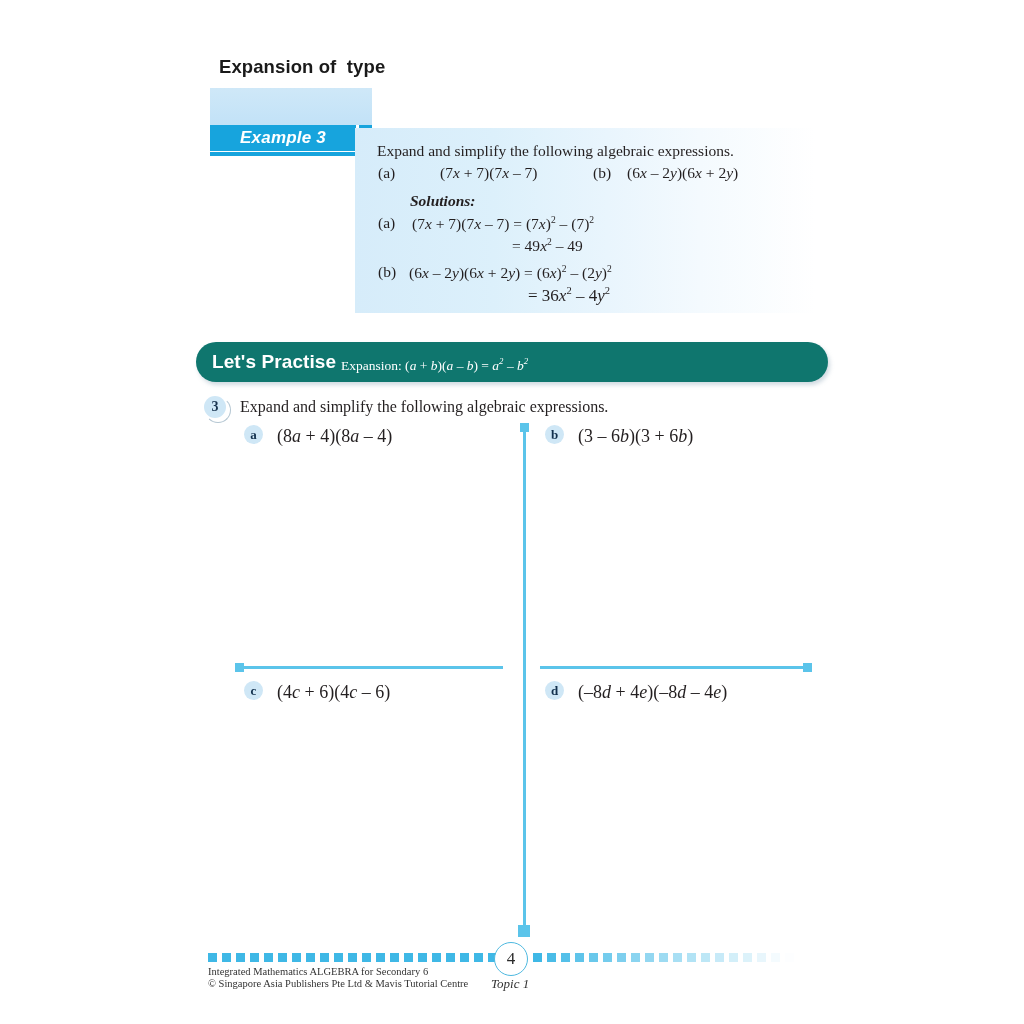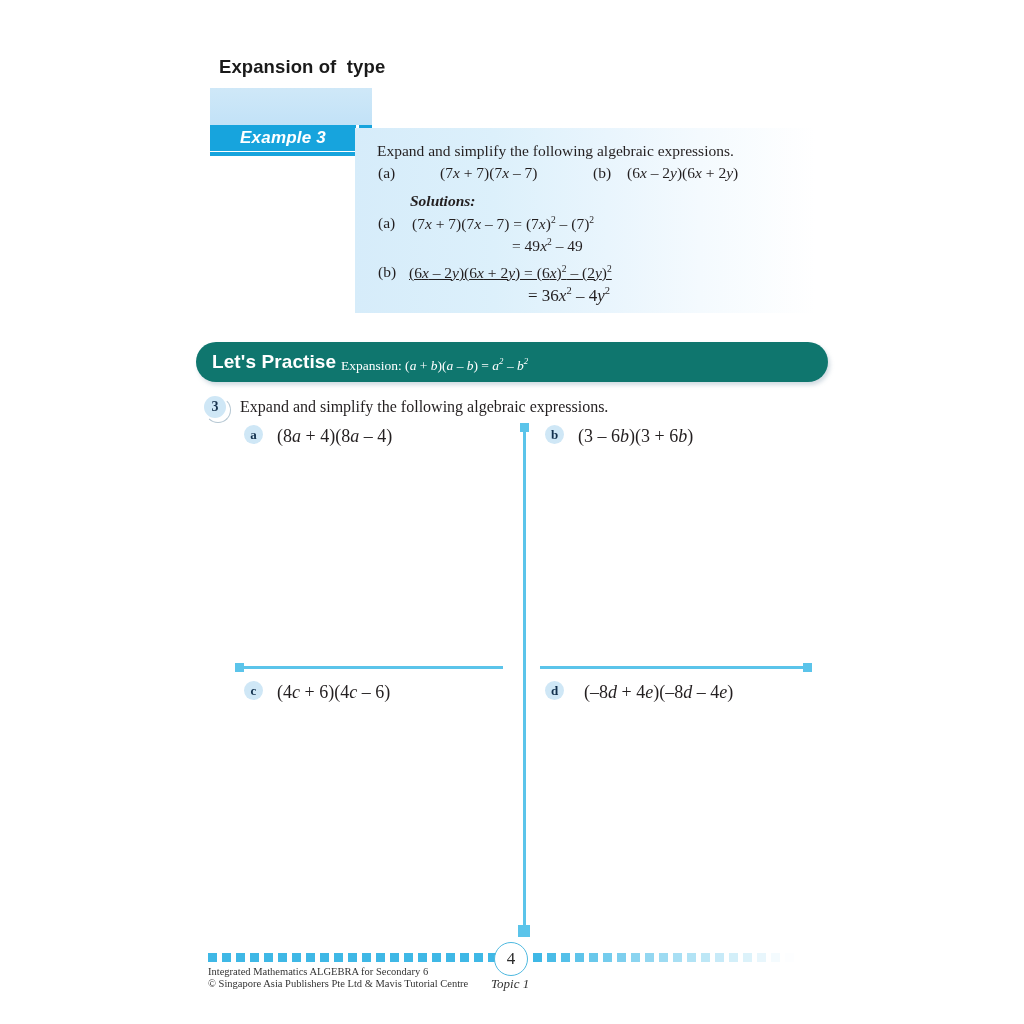--- a/index.html
+++ b/index.html
@@ -339,21 +339,21 @@
 
   <div class="ex-line" style="left:378px; top:214px;">(a)</div>
   <div class="ex-line" style="left:412px; top:214px;">
     (7<span class="ital">x</span> + 7)(7<span class="ital">x</span> – 7) = (7<span class="ital">x</span>)<span class="sup">2</span> – (7)<span class="sup">2</span>
   </div>
   <div class="ex-line" style="left:512px; top:236px;">
     = 49<span class="ital">x</span><span class="sup">2</span> – 49
   </div>
 
   <div class="ex-line" style="left:378px; top:263px;">(b)</div>
-  <div class="ex-line" style="left:409px; top:263px;text-decoration:underline;">
+  <div class="ex-line" style="left:409px; top:263px;">
     (6<span class="ital">x</span> – 2<span class="ital">y</span>)(6<span class="ital">x</span> + 2<span class="ital">y</span>) = (6<span class="ital">x</span>)<span class="sup">2</span> – (2<span class="ital">y</span>)<span class="sup">2</span>
   </div>
   <div class="ex-line" style="left:528px; top:285px; font-size:17px;">
     = 36<span class="ital">x</span><span class="sup">2</span> – 4<span class="ital">y</span><span class="sup">2</span>
   </div>
 
   <div class="banner">
     <div class="banner-title">Let's Practise</div>
     <div class="banner-sub">
       Expansion: (<span class="it">a</span> + <span class="it">b</span>)(<span class="it">a</span> – <span class="it">b</span>) = <span class="it">a</span><sup>2</sup> – <span class="it">b</span><sup>2</sup>
@@ -382,21 +382,21 @@
   <div class="hline" style="left:240px; top:666px; width:263px;"></div>
   <div class="hline" style="left:540px; top:666px; width:268px;"></div>
   <div class="hcap" style="left:803px; top:663px;"></div>
 
   <div class="item-marker" style="left:244px; top:681px;">c</div>
   <div class="item-expr" style="left:277px; top:682px;">
     (4<span class="ital">c</span> + 6)(4<span class="ital">c</span> – 6)
   </div>
 
   <div class="item-marker" style="left:545px; top:681px;">d</div>
-  <div class="item-expr" style="left:578px; top:682px;margin-left:6px;">
+  <div class="item-expr" style="left:578px; top:682px;">
     (–8<span class="ital">d</span> + 4<span class="ital">e</span>)(–8<span class="ital">d</span> – 4<span class="ital">e</span>)
   </div>
 
   <div class="dots" id="dots-left" style="left:208px;">
       <i style="background: rgb(63, 184, 230);"></i>
       <i style="background: rgb(63, 184, 230);"></i>
       <i style="background: rgb(63, 184, 230);"></i>
       <i style="background: rgb(63, 184, 230);"></i>
       <i style="background: rgb(63, 184, 230);"></i>
       <i style="background: rgb(63, 184, 230);"></i>

